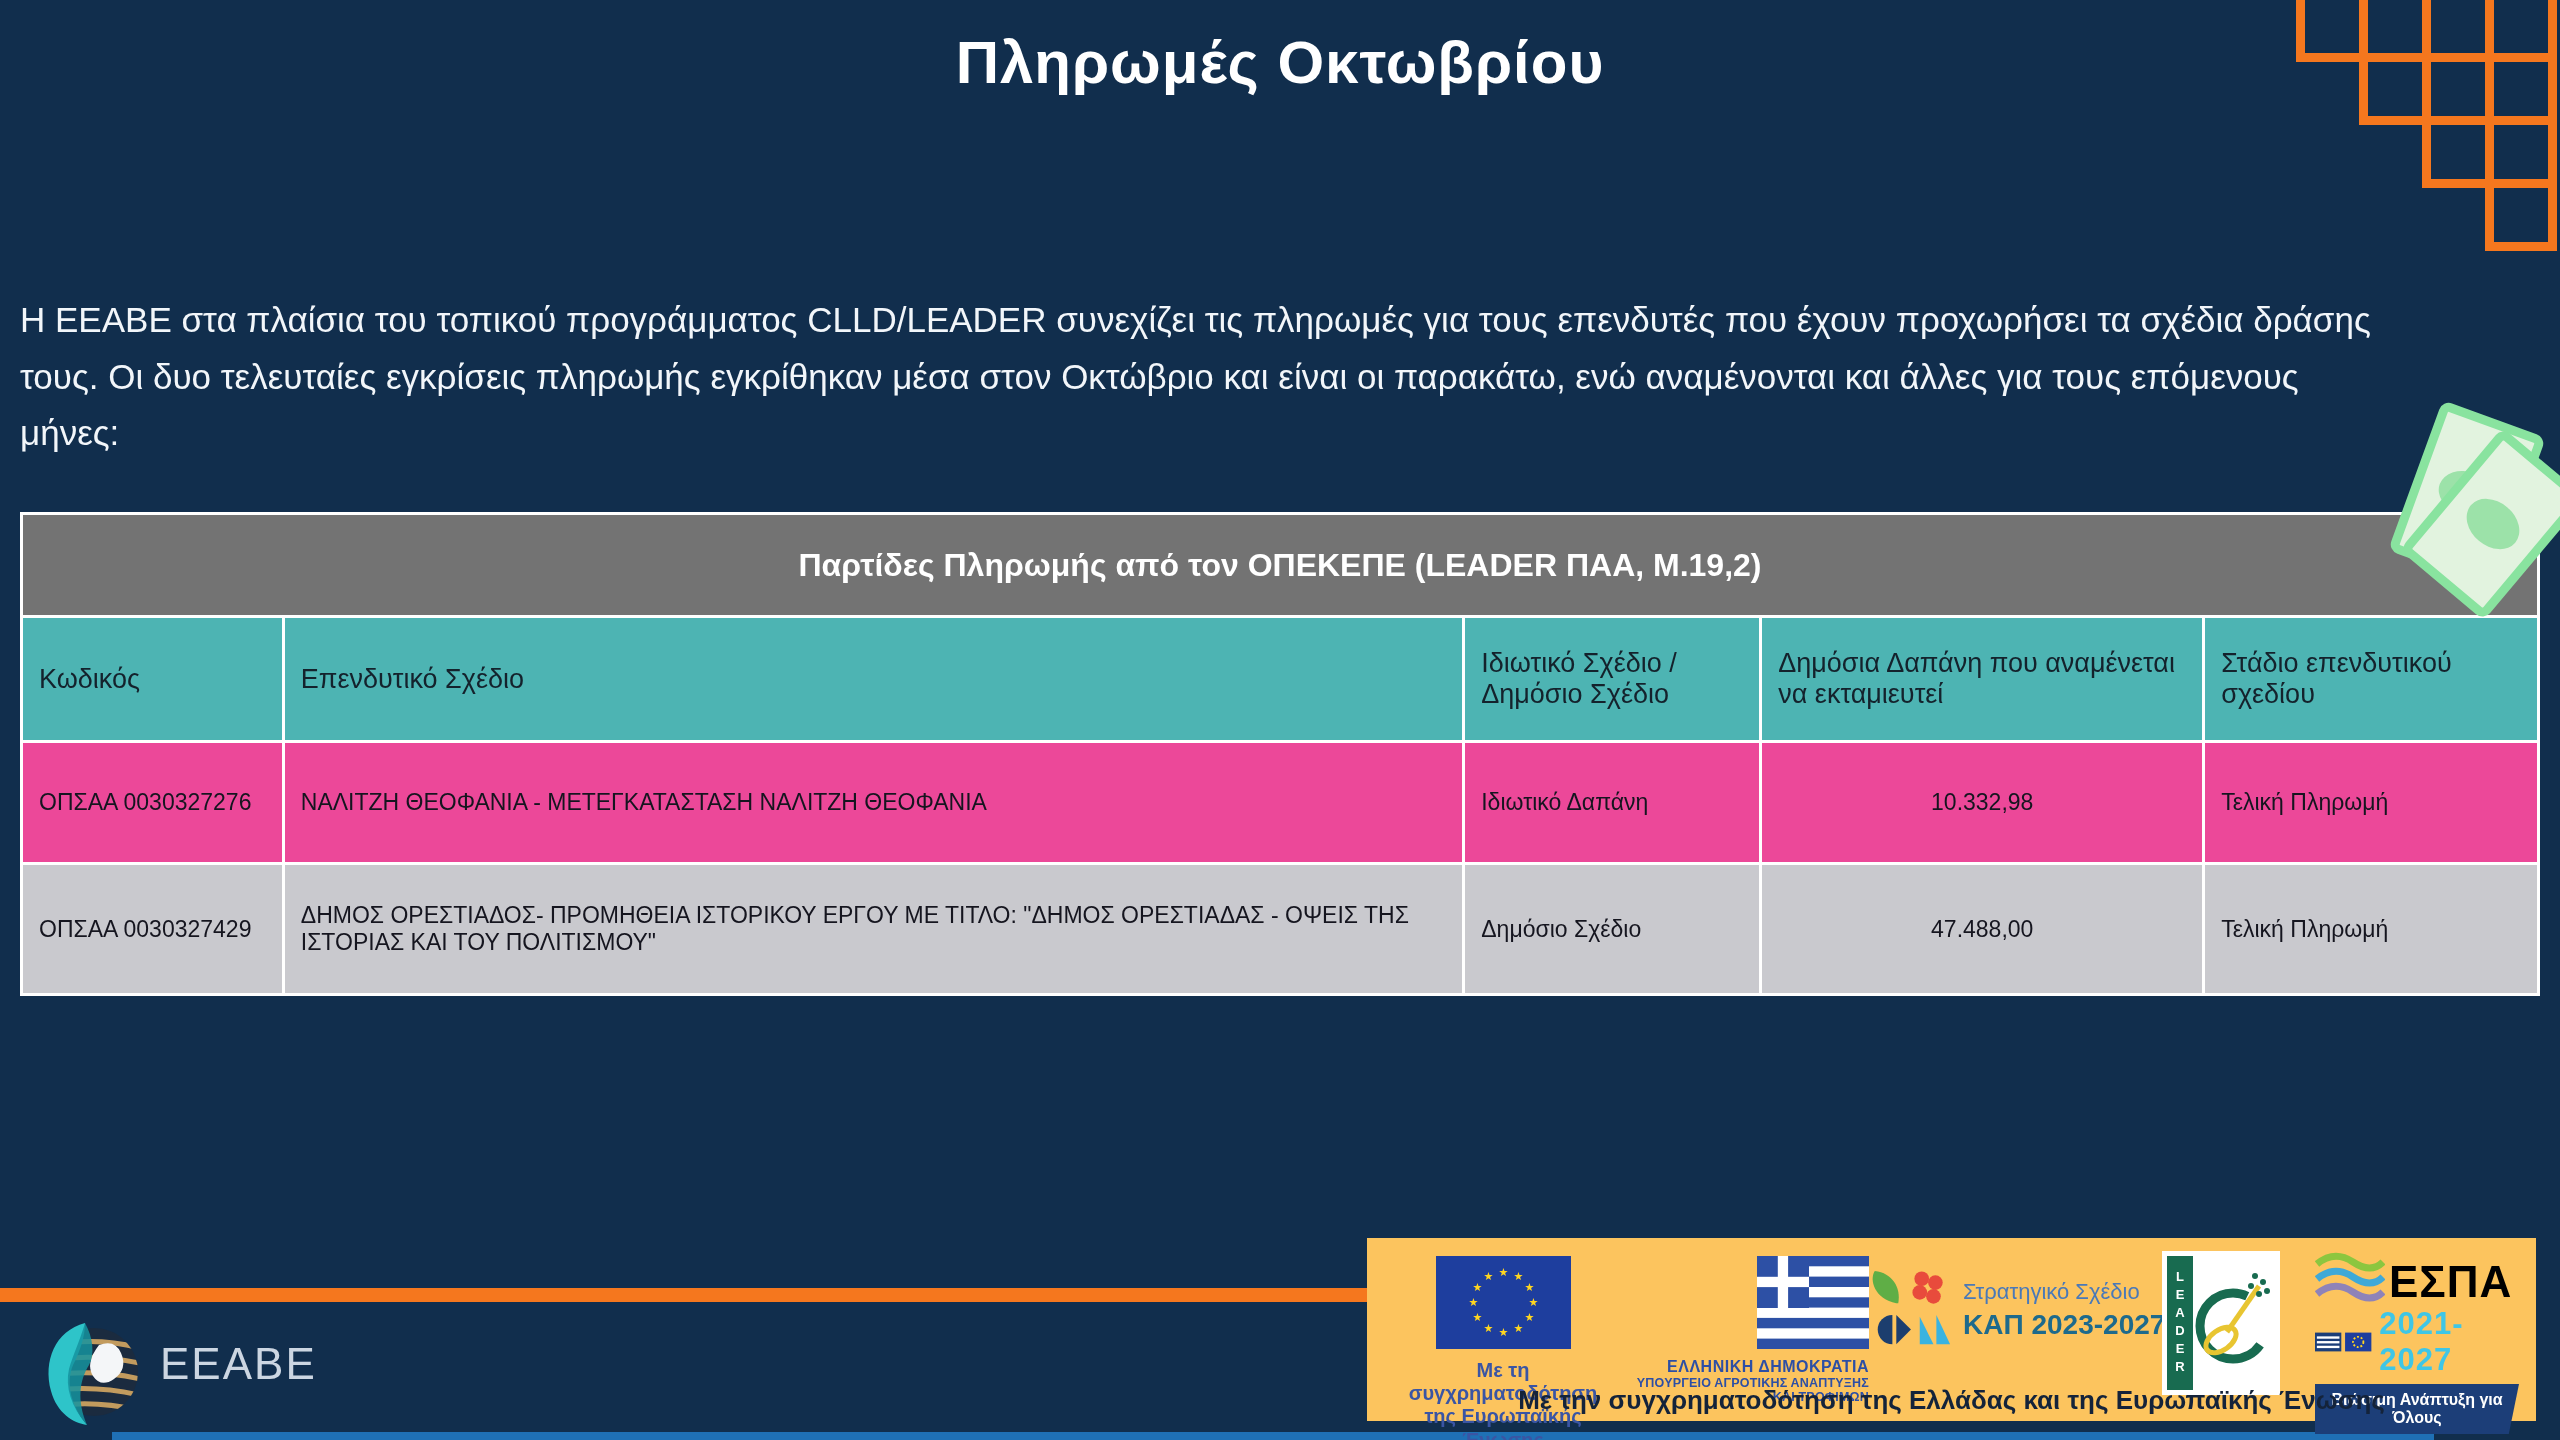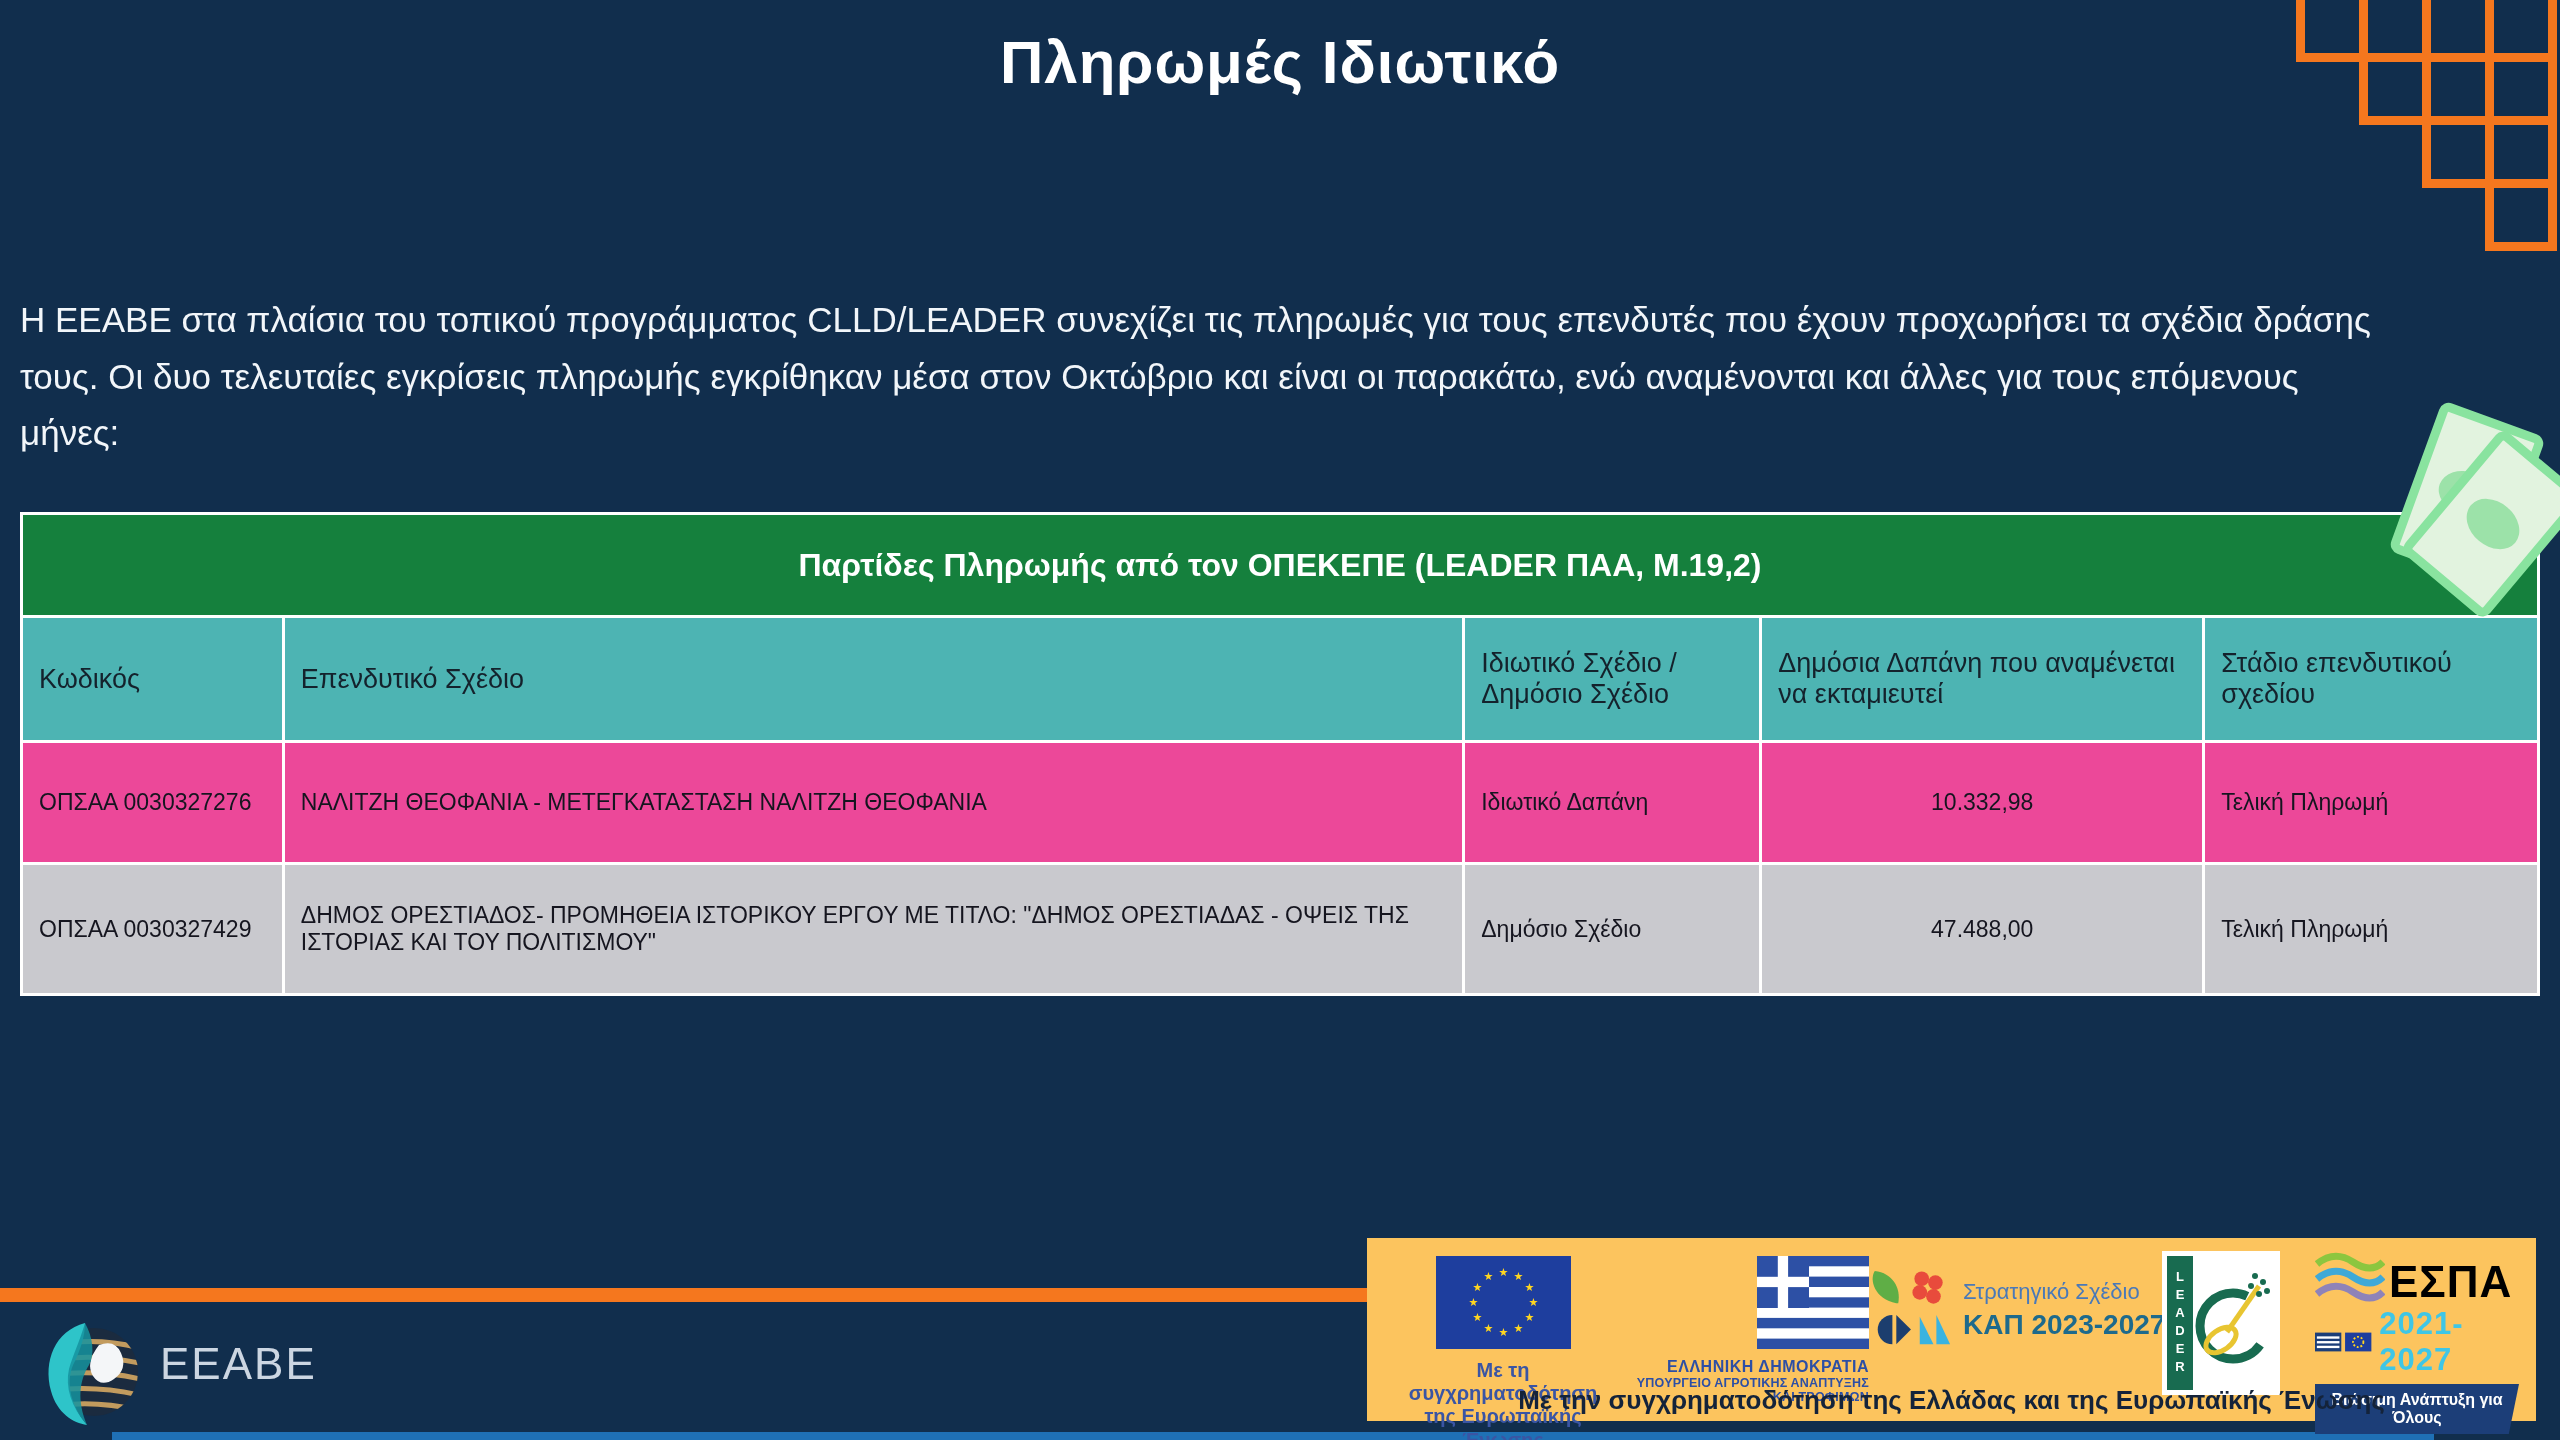--- a/index.html
+++ b/index.html
@@ -26,21 +26,21 @@
     position:absolute;left:20px;top:292px;width:2522px;
     color:#f2f6fa;font-size:35px;line-height:1.62;white-space:pre-line;
   }
   
   .pay-table{
     position:absolute;left:20px;top:512px;width:2520px;
     border-collapse:collapse;z-index:2;
   }
   .pay-table td{border:3px solid #ffffff;vertical-align:middle;box-sizing:border-box;}
   .caption-cell{
-    background:#15803d;color:#ffffff;text-align:center;
+    background:#737373;color:#ffffff;text-align:center;
     font-size:32px;font-weight:bold;height:103px;
   }
   .hdr-row td{
     background:#4db4b3;color:#14222c;font-size:27px;height:125px;
     padding:10px 16px;
   }
   .body-row td{font-size:23px;color:#15151f;padding:10px 16px;}
   .row-a td{background:#ec4899;height:122px;}
   .row-b td{background:#c9c9ce;height:131px;}
   .cell-amount{text-align:center;}
@@ -79,21 +79,21 @@
   .espa-word{color:#000000;font-size:44px;font-weight:bold;letter-spacing:1px;line-height:1;margin-left:4px;}
   .espa-row2{display:flex;align-items:center;margin-top:2px;}
   .espa-years{color:#3fc6e6;font-size:31px;font-weight:bold;margin-left:6px;letter-spacing:1px;}
   .espa-tag{margin-top:6px;background:#1c3e78;color:#ffffff;font-size:16px;font-weight:bold;text-align:center;
             padding:7px 4px;width:204px;box-sizing:border-box;clip-path:polygon(0 0,100% 0,95% 100%,0 100%);}
   .cofinance{position:absolute;left:0;right:0;bottom:5px;text-align:center;color:#14233a;font-size:26px;font-weight:bold;}
 </style>
 </head>
 <body>
 
-<div class="slide-title">Πληρωμές Ιδιωτικό</div>
+<div class="slide-title">Πληρωμές Οκτωβρίου</div>
 
 <div>
   <div class="sq-row sq-r1">
     <div class="sq"></div>
       <div class="sq"></div>
       <div class="sq"></div>
       <div class="sq"></div>
   </div>
   <div class="sq-row sq-r2">
     <div class="sq"></div>

